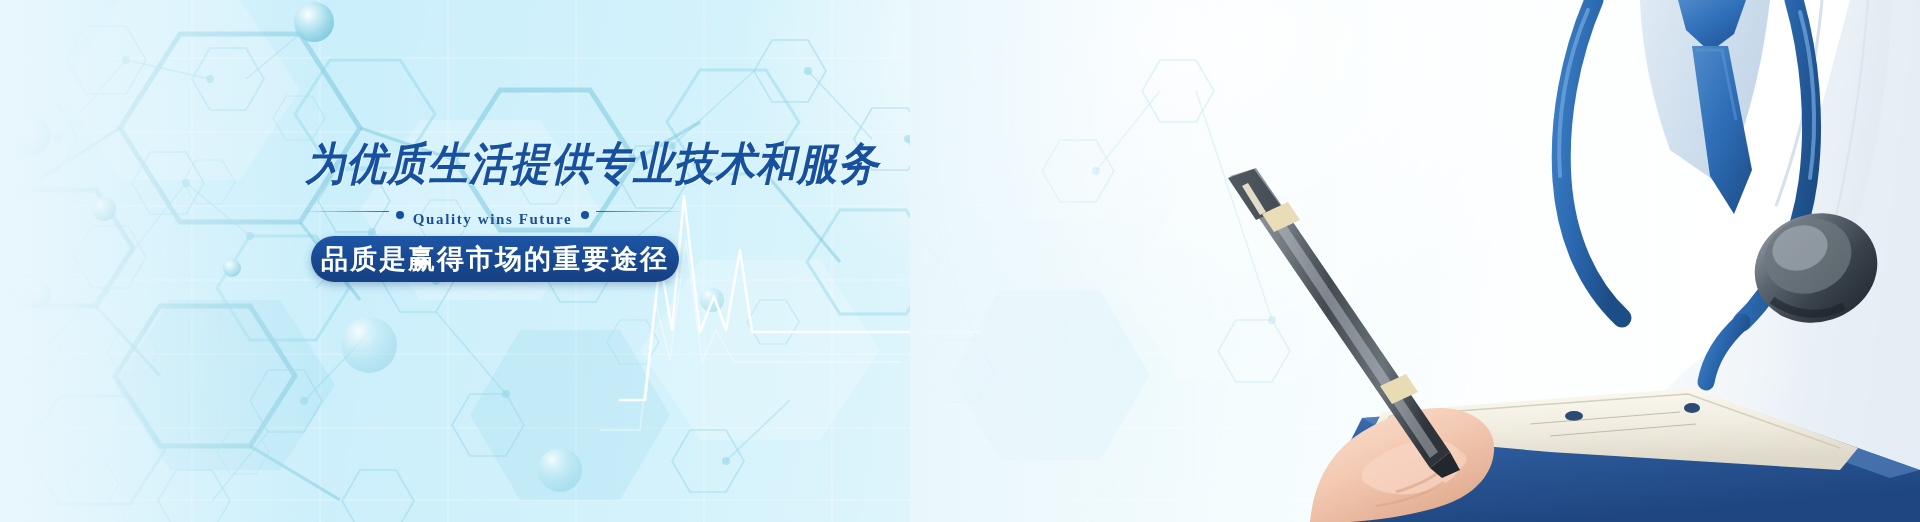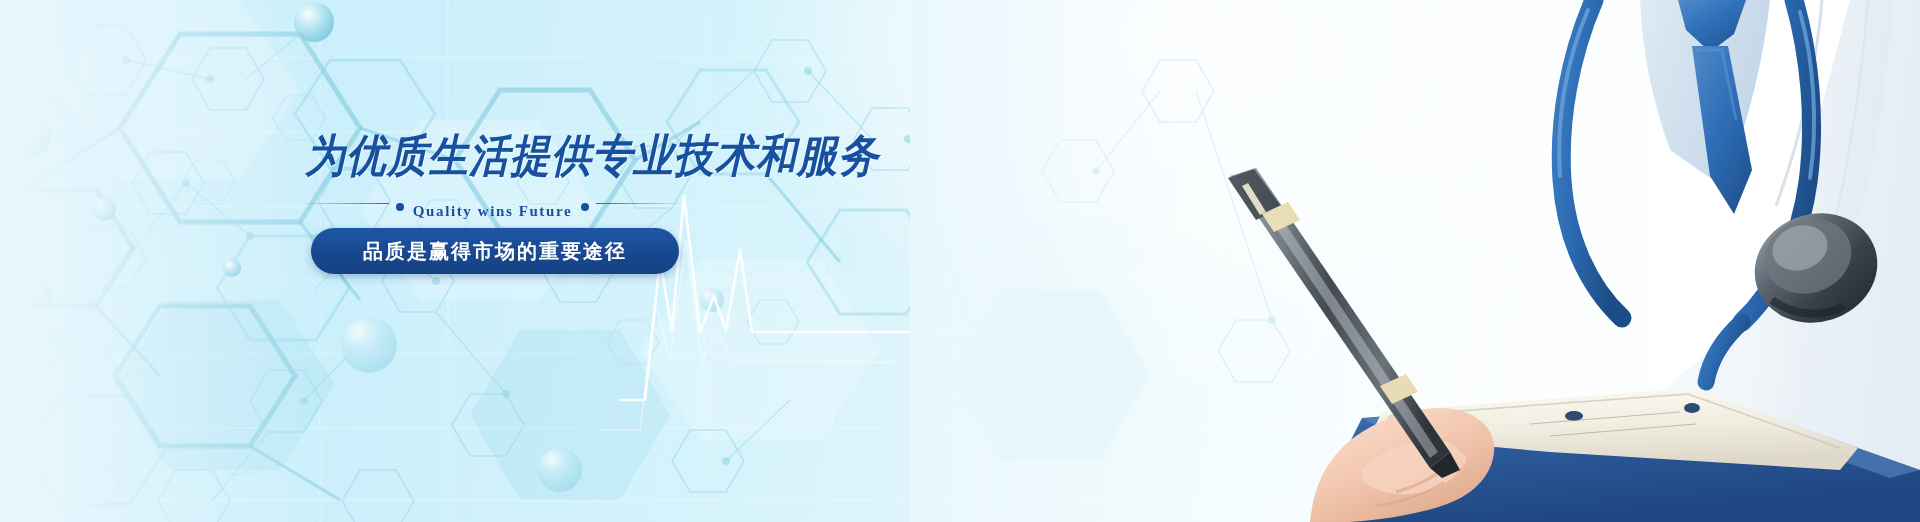--- a/index.html
+++ b/index.html
@@ -16,21 +16,21 @@
     background:
       radial-gradient(ellipse 620px 420px at 1180px 40px, rgba(255,255,255,0.95) 0%, rgba(255,255,255,0.55) 38%, rgba(255,255,255,0) 72%),
       linear-gradient(100deg, #c4ecfa 0%, #cbeffb 18%, #d3f2fb 36%, #dff5fc 52%, #ecfafd 66%, #f7fcfe 78%, #ffffff 100%);
   }
   .layer { position:absolute; inset:0; }
   .svg-full { position:absolute; left:0; top:0; width:1920px; height:522px; }
 
   
   #content {
     position:absolute;
-    left:0; top:0;
+    left:0; top:8px;
     width:920px; height:376px;
     z-index:40;
   }
   #headline {
     position:absolute;
     left:305px;
     top:125px;
     font-size:40px;
     font-weight:bold;
     font-style:italic;
@@ -84,21 +84,21 @@
     height:46px;
     border-radius:24px;
     background:linear-gradient(180deg,#1d56a6 0%, #18488f 55%, #164183 100%);
     box-shadow:0 3px 9px rgba(12,58,120,0.30);
     display:flex;
     align-items:center;
     justify-content:center;
   }
   #pill-text {
     color:#ffffff;
-    font-size:20px;
+    font-size:27px;
     font-weight:bold;
     letter-spacing:2px;
     white-space:nowrap;
   }
 
   
   #photo {
     position:absolute;
     right:0; top:0;
     width:1010px; height:522px;

